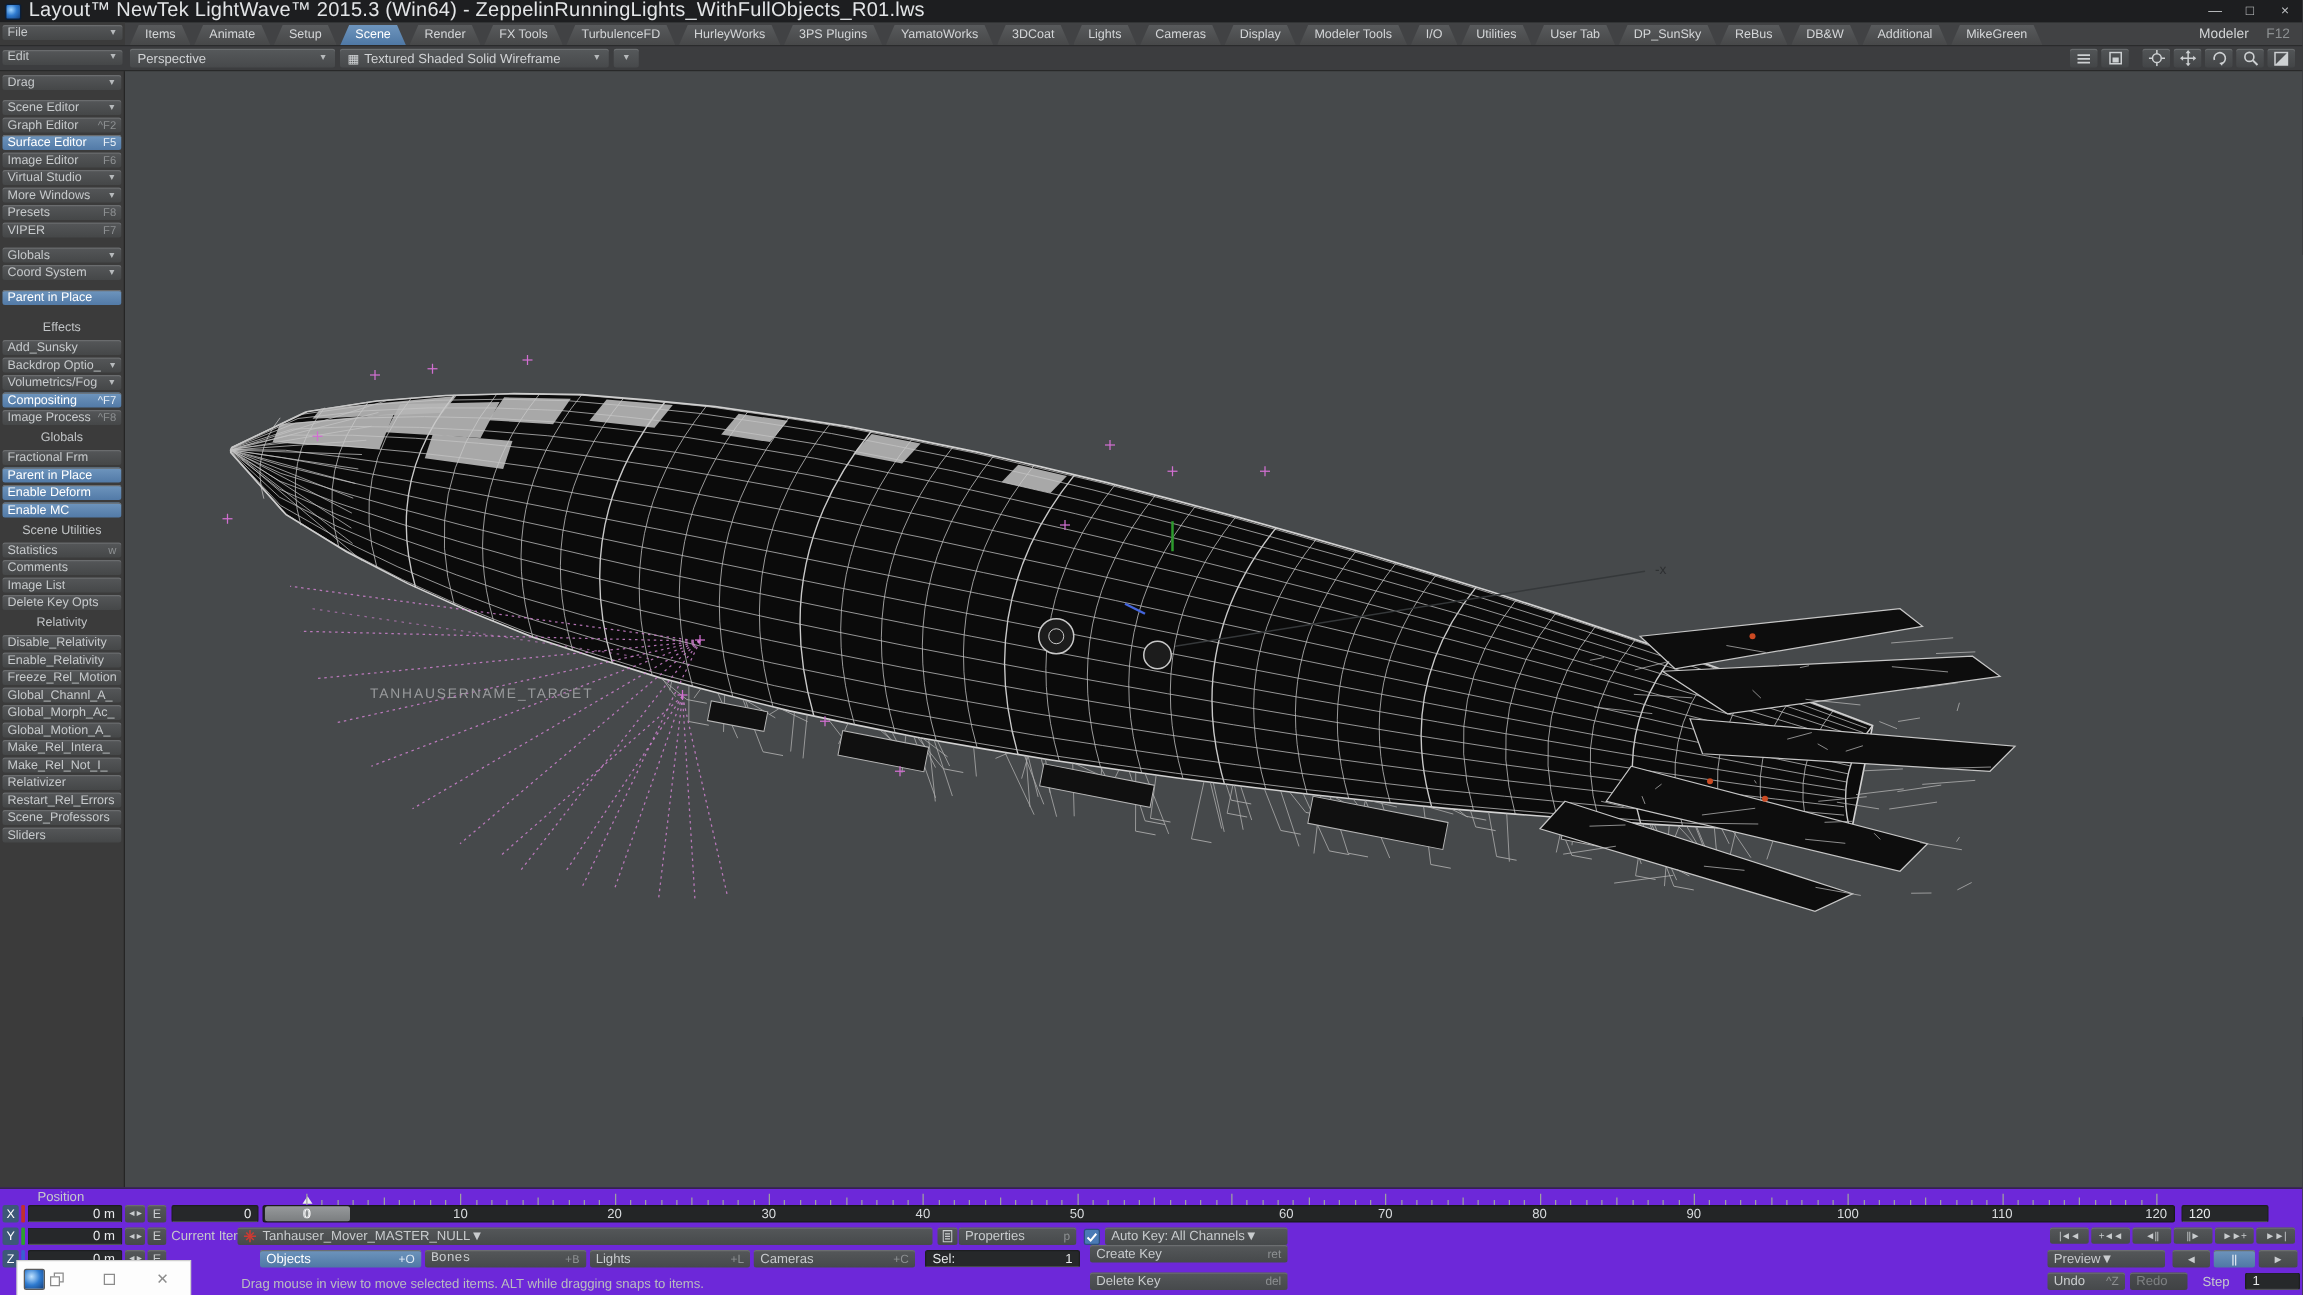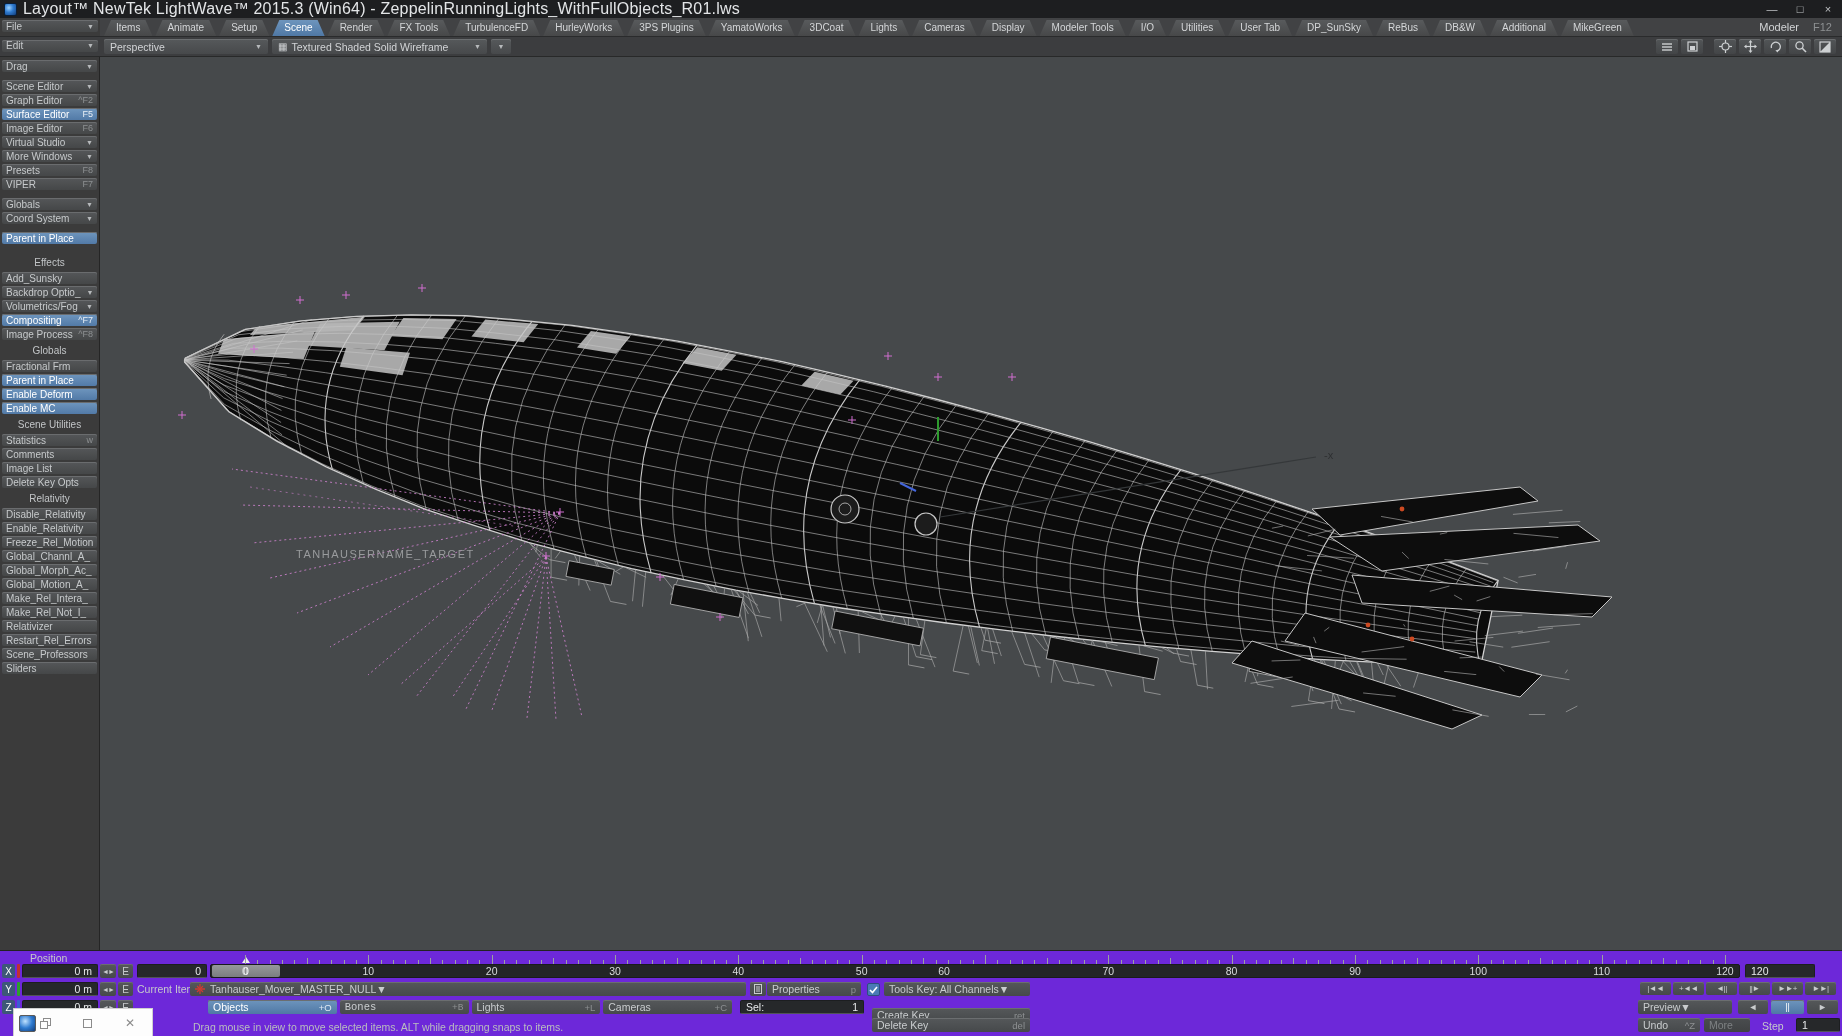--- a/index.html
+++ b/index.html
@@ -825,21 +825,21 @@
       <div class="ruler-tick" style="left: 1477.96px; top: 9px; height: 4px;"></div>
       <div class="ruler-tick" style="left: 1490.29px; top: 9px; height: 4px;"></div>
       <div class="ruler-tick" style="left: 1502.63px; top: 9px; height: 4px;"></div>
       <div class="ruler-tick" style="left: 1514.96px; top: 4px; height: 9px;"></div>
       <div class="ruler-num" style="left: 20px;">0</div>
       <div class="ruler-num" style="left: 143.33px;">10</div>
       <div class="ruler-num" style="left: 266.66px;">20</div>
       <div class="ruler-num" style="left: 389.99px;">30</div>
       <div class="ruler-num" style="left: 513.32px;">40</div>
       <div class="ruler-num" style="left: 636.65px;">50</div>
-      <div class="ruler-num" style="left: 719px; text-align: center;">60</div>
+      <div class="ruler-num" style="left: 804px; text-align: center;">60</div>
       <div class="ruler-num" style="left: 883.31px;">70</div>
       <div class="ruler-num" style="left: 1006.64px;">80</div>
       <div class="ruler-num" style="left: 1129.97px;">90</div>
       <div class="ruler-num" style="left: 1253.3px;">100</div>
       <div class="ruler-num" style="left: 1376.63px;">110</div>
       <div class="ruler-num" style="left: 1499.96px;">120</div>
     </div>
 
   <div class="abs fld" style="left:1745px;top:13px;width:70px;height:14px">120</div>
 
@@ -867,21 +867,21 @@
   <div class="abs b" style="left:767px;top:31px;width:94px;height:14px">
     <span>Properties</span>
     <span class="key">p</span>
   </div>
   <div class="abs chk" style="left:867px;top:32px">
     <svg width="9" height="8">
         <polyline points="1,4 3.5,6.5 8,1" fill="none" stroke="#fff" stroke-width="1.6"></polyline>
       </svg>
   </div>
   <div class="abs b" style="left:884px;top:31px;width:146px;height:14px">
-    <span>Tools Key: All Channels</span>
+    <span>Auto Key: All Channels</span>
     <span class="arr">▼</span>
   </div>
   <div class="abs transport" id="transport" style="left:1640px;top:31px">
       <div class="b" style="position: static;">|◄◄</div>
       <div class="b" style="position: static;">+◄◄</div>
       <div class="b" style="position: static;">◄||</div>
       <div class="b" style="position: static;">||►</div>
       <div class="b" style="position: static;">►►+</div>
       <div class="b" style="position: static;">►►|</div>
     </div>
@@ -901,42 +901,42 @@
       </div>
       <div class="b" style="position: static;">
         <span>Cameras</span>
         <span class="key">+C</span>
       </div>
     </div>
   <div class="abs fld" style="left:740px;top:49px;width:124px;height:14px">
     <span>Sel:</span>
     <span style="margin-left:auto">1</span>
   </div>
-  <div class="abs b" style="left:872px;top:57px;width:158px;height:14px">
+  <div class="abs b" style="left:872px;top:45px;width:158px;height:14px">
     <span>Create Key</span>
     <span class="key">ret</span>
   </div>
   <div class="abs b" style="left:1638px;top:49px;width:94px;height:14px">
     <span>Preview</span>
     <span class="arr">▼</span>
   </div>
   <div class="abs b" style="left:1738px;top:49px;width:30px;height:14px;justify-content:center;font-size:9px">◄</div>
   <div class="abs b blue" style="left:1771px;top:49px;width:33px;height:14px;justify-content:center;font-size:9px">||</div>
   <div class="abs b" style="left:1807px;top:49px;width:31px;height:14px;justify-content:center;font-size:9px">►</div>
 
   <div class="abs status" style="left:193px;top:70px">Drag mouse in view to move selected items. ALT while dragging snaps to items.</div>
   <div class="abs b" style="left:872px;top:67px;width:158px;height:14px">
     <span>Delete Key</span>
     <span class="key">del</span>
   </div>
   <div class="abs b" style="left:1638px;top:67px;width:62px;height:14px">
     <span>Undo</span>
     <span class="key">^Z</span>
   </div>
-  <div class="abs b dim" style="left:1704px;top:67px;width:46px;height:14px">More</div>
+  <div class="abs b dim" style="left:1704px;top:67px;width:46px;height:14px">Redo</div>
   <div class="abs" style="left:1762px;top:69px;color:#c6c9cb">Step</div>
   <div class="abs fld" style="left:1796px;top:67px;width:44px;height:14px">1</div>
 
   <div class="abs miniwin" style="left:14px;top:58px;width:138px;height:28px">
     <div class="lw-mini"></div>
     <div class="restore">
         <i></i>
         <i></i>
       </div>
     <div class="sq" style="margin-left:32px"></div>

